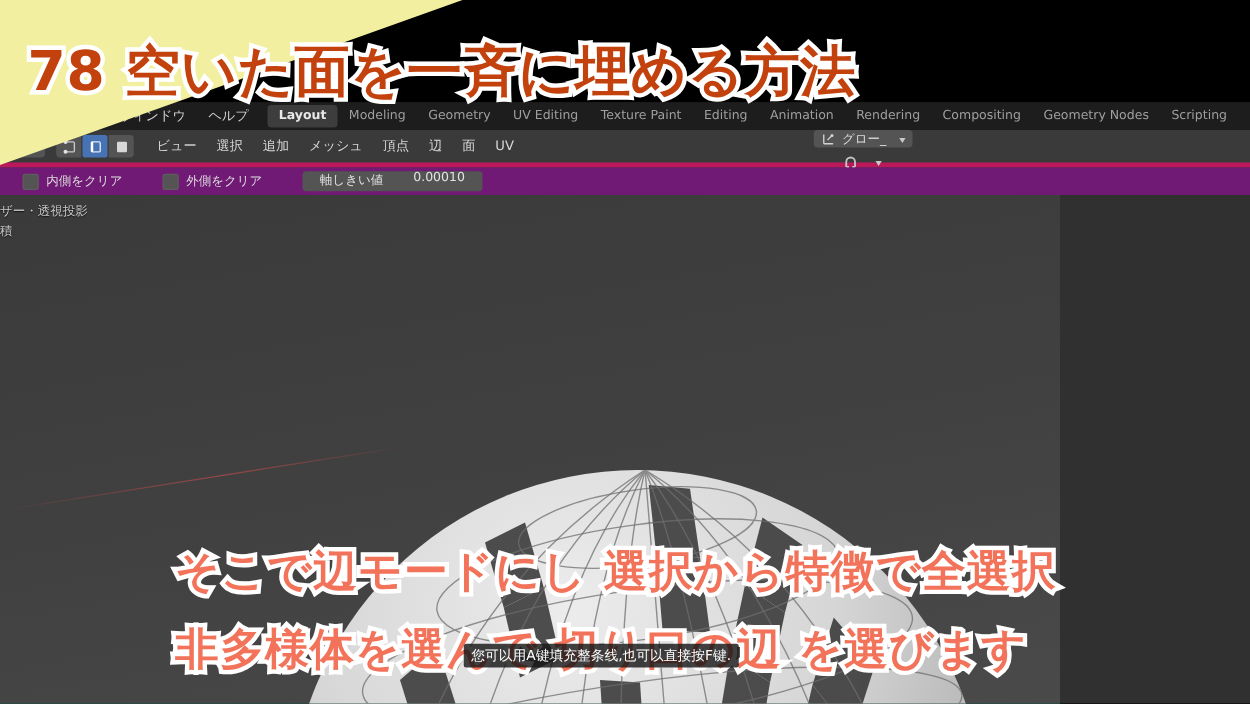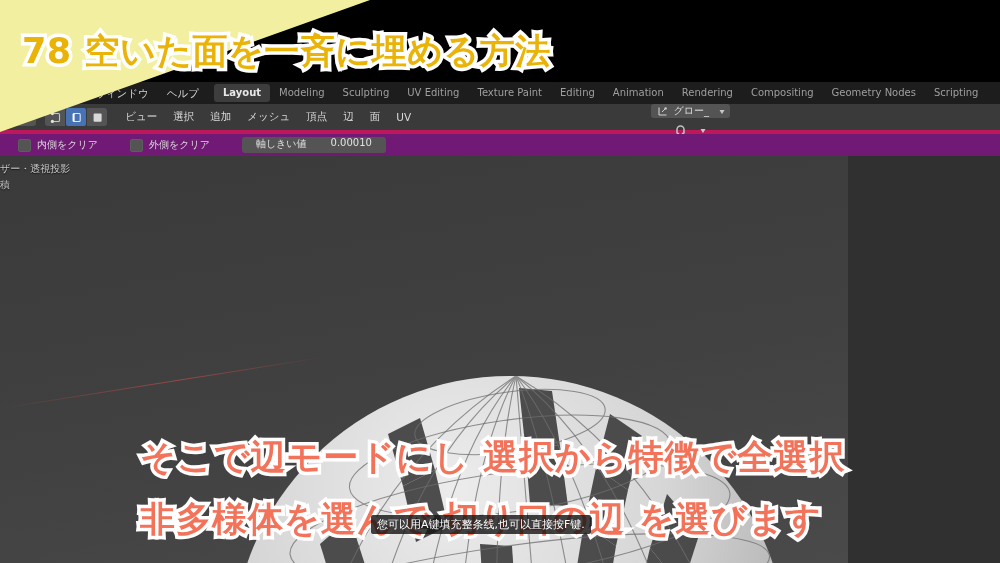--- a/index.html
+++ b/index.html
@@ -125,21 +125,21 @@
   }
 
   
   .yellow-tri{
     position:absolute;left:0;top:0;width:390px;height:135px;
     background:#f2f0a0;
     clip-path:polygon(0 0,370px 0,0 132px);
   }
   .title{
     position:absolute;left:22px;top:28px;
-    font-size:35px;font-weight:bold;color:#eab308;
+    font-size:44px;font-weight:bold;color:#c2410c;
     letter-spacing:.5px;white-space:nowrap;
     -webkit-text-stroke:7px #fff;paint-order:stroke fill;
   }
   .sub-line{
     position:absolute;
     font-size:35px;font-weight:bold;color:#f2735a;
     white-space:nowrap;letter-spacing:1px;
     -webkit-text-stroke:7px #fff;paint-order:stroke fill;text-align:right;
   }
   #sub1{left:140px;top:434px;}
@@ -163,21 +163,21 @@
 
     <div class="topbar">
       <div class="app-menus">
         <div class="app-menu">ンダー</div>
         <div class="app-menu">ウィンドウ</div>
         <div class="app-menu">ヘルプ</div>
       </div>
       <div class="ws-tabs">
         <div class="ws-tab active">Layout</div>
         <div class="ws-tab">Modeling</div>
-        <div class="ws-tab">Sculpting</div>
+        <div class="ws-tab">Geometry</div>
         <div class="ws-tab">UV Editing</div>
         <div class="ws-tab">Texture Paint</div>
         <div class="ws-tab">Editing</div>
         <div class="ws-tab">Animation</div>
         <div class="ws-tab">Rendering</div>
         <div class="ws-tab">Compositing</div>
         <div class="ws-tab">Geometry Nodes</div>
         <div class="ws-tab">Scripting</div>
 
       </div>

